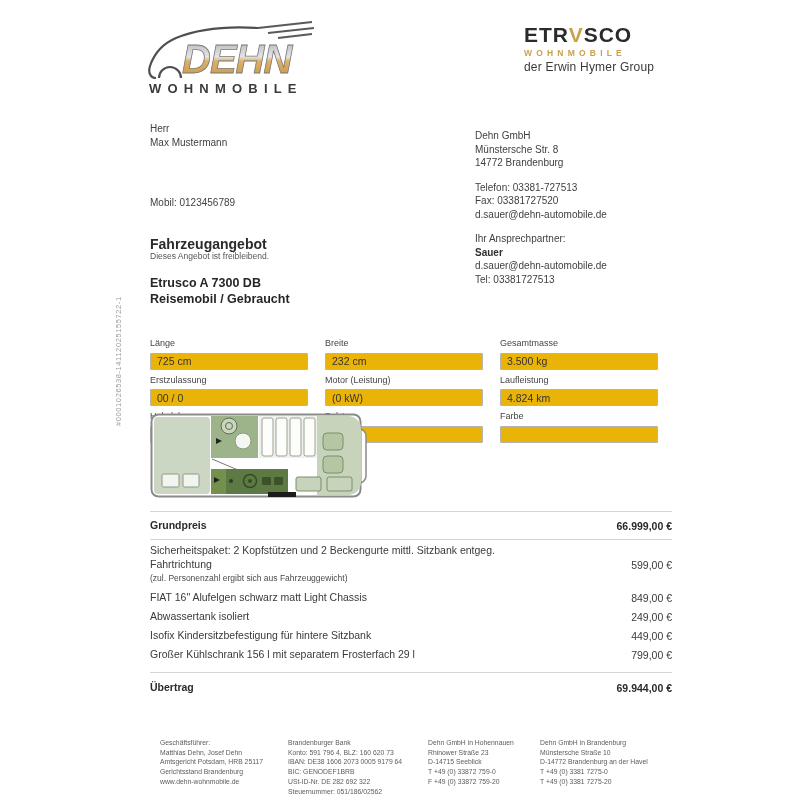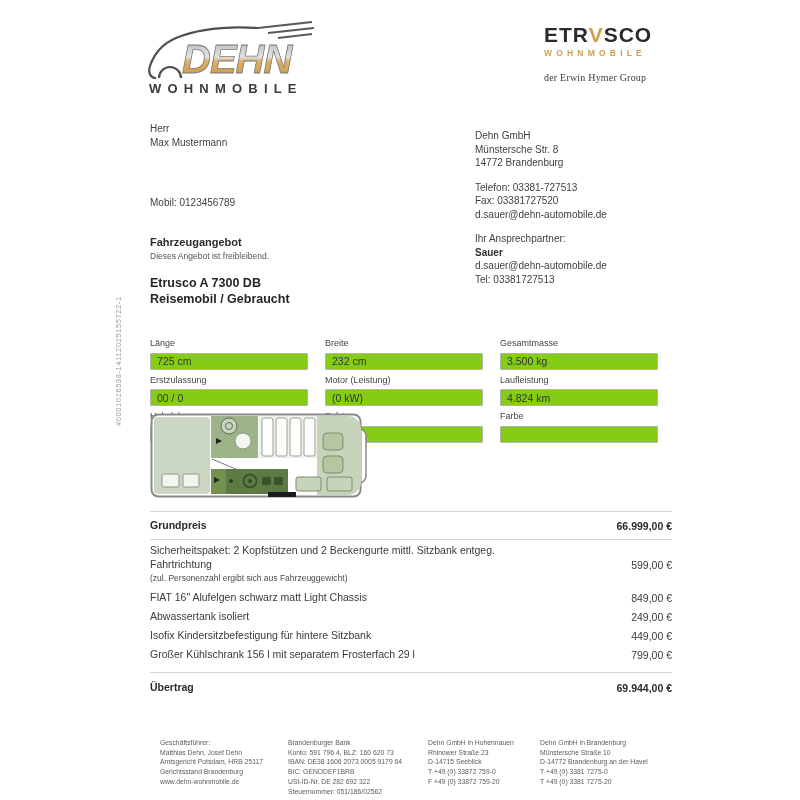--- a/index.html
+++ b/index.html
@@ -2,48 +2,48 @@
 <html><head>
 <meta charset="utf-8">
 <style>
   * { margin:0; padding:0; box-sizing:border-box; }
   html,body { background:#ffffff; }
   body { font-family:"Liberation Sans","DejaVu Sans",sans-serif; color:#3c3c3c; }
   .page { position:relative; width:680px; height:800px; background:#fff; overflow:hidden; }
 
   
   .dehn-logo { position:absolute; left:146px; top:16px; }
-  .etrusco-logo { position:absolute; left:544px; top:24px; }
+  .etrusco-logo { position:absolute; left:524px; top:24px; }
   .et-line1 { font-size:21px; font-weight:bold; color:#2b2b2b; letter-spacing:1px; line-height:22px; }
   .et-line1 .gold { color:#c9a24b; }
   .et-line2 { font-size:8.5px; font-weight:bold; color:#c9a24b; letter-spacing:4.2px; margin-top:2px; }
-  .et-line3 { font-size:10px; color:#3a3a3a; margin-top:14px; letter-spacing:0.2px;font-family:Liberation Serif, serif; }
+  .et-line3 { font-size:12px; color:#3a3a3a; margin-top:2px; letter-spacing:0.2px; }
 
   
   .block { position:absolute; font-size:10px; line-height:13.5px; color:#3f3f3f; }
   .recipient { left:150px; top:122px; }
   .recipient-mobile { left:150px; top:196px; }
   .sender { left:475px; top:129px; }
   .sender .gap { height:11px; }
   .bold { font-weight:bold; color:#2e2e2e; }
 
   
-  .offer-title { position:absolute; left:150px; top:236px; font-size:11px; font-weight:bold; color:#2a2a2a; }
+  .offer-title { position:absolute; left:150px; top:236px; font-size:14px; font-weight:bold; color:#2a2a2a; }
   .offer-disclaimer { position:absolute; left:150px; top:251px; font-size:8.5px; color:#555; }
   .vehicle-head { position:absolute; left:150px; top:275px; font-size:12.5px; font-weight:bold; color:#262626; line-height:16px; }
 
   
   .doc-num { position:absolute; left:114px; top:426px; transform:rotate(-90deg); transform-origin:0 0;
              font-size:7.5px; color:#9b9b9b; letter-spacing:0.6px; white-space:nowrap; }
 
   
   .specs { position:absolute; left:150px; top:306px; width:508px; display:grid;
            grid-template-columns:158px 158px 158px; column-gap:17px; row-gap:5px;margin-top:32px; }
   .spec-label { font-size:9px; color:#454545; margin-bottom:3px; }
-  .spec-input { width:100%; height:17px; border:1px solid #b3b3b3; background:#84cc16; border-radius:1px;
+  .spec-input { width:100%; height:17px; border:1px solid #b3b3b3; background:#eab308; border-radius:1px;
                 font-family:inherit; font-size:10.5px; color:#333; padding:1px 6px; }
 
   
   .floorplan { position:absolute; left:150px; top:413px; }
 
   
   .price-table { position:absolute; left:150px; top:511px; width:522px; font-size:10.5px; color:#3a3a3a; }
   .rule { border-top:1px solid #d6d6d6; }
   .p-row { display:flex; justify-content:space-between; align-items:flex-end; }
   .p-row .lbl { max-width:392px; line-height:14px; }

